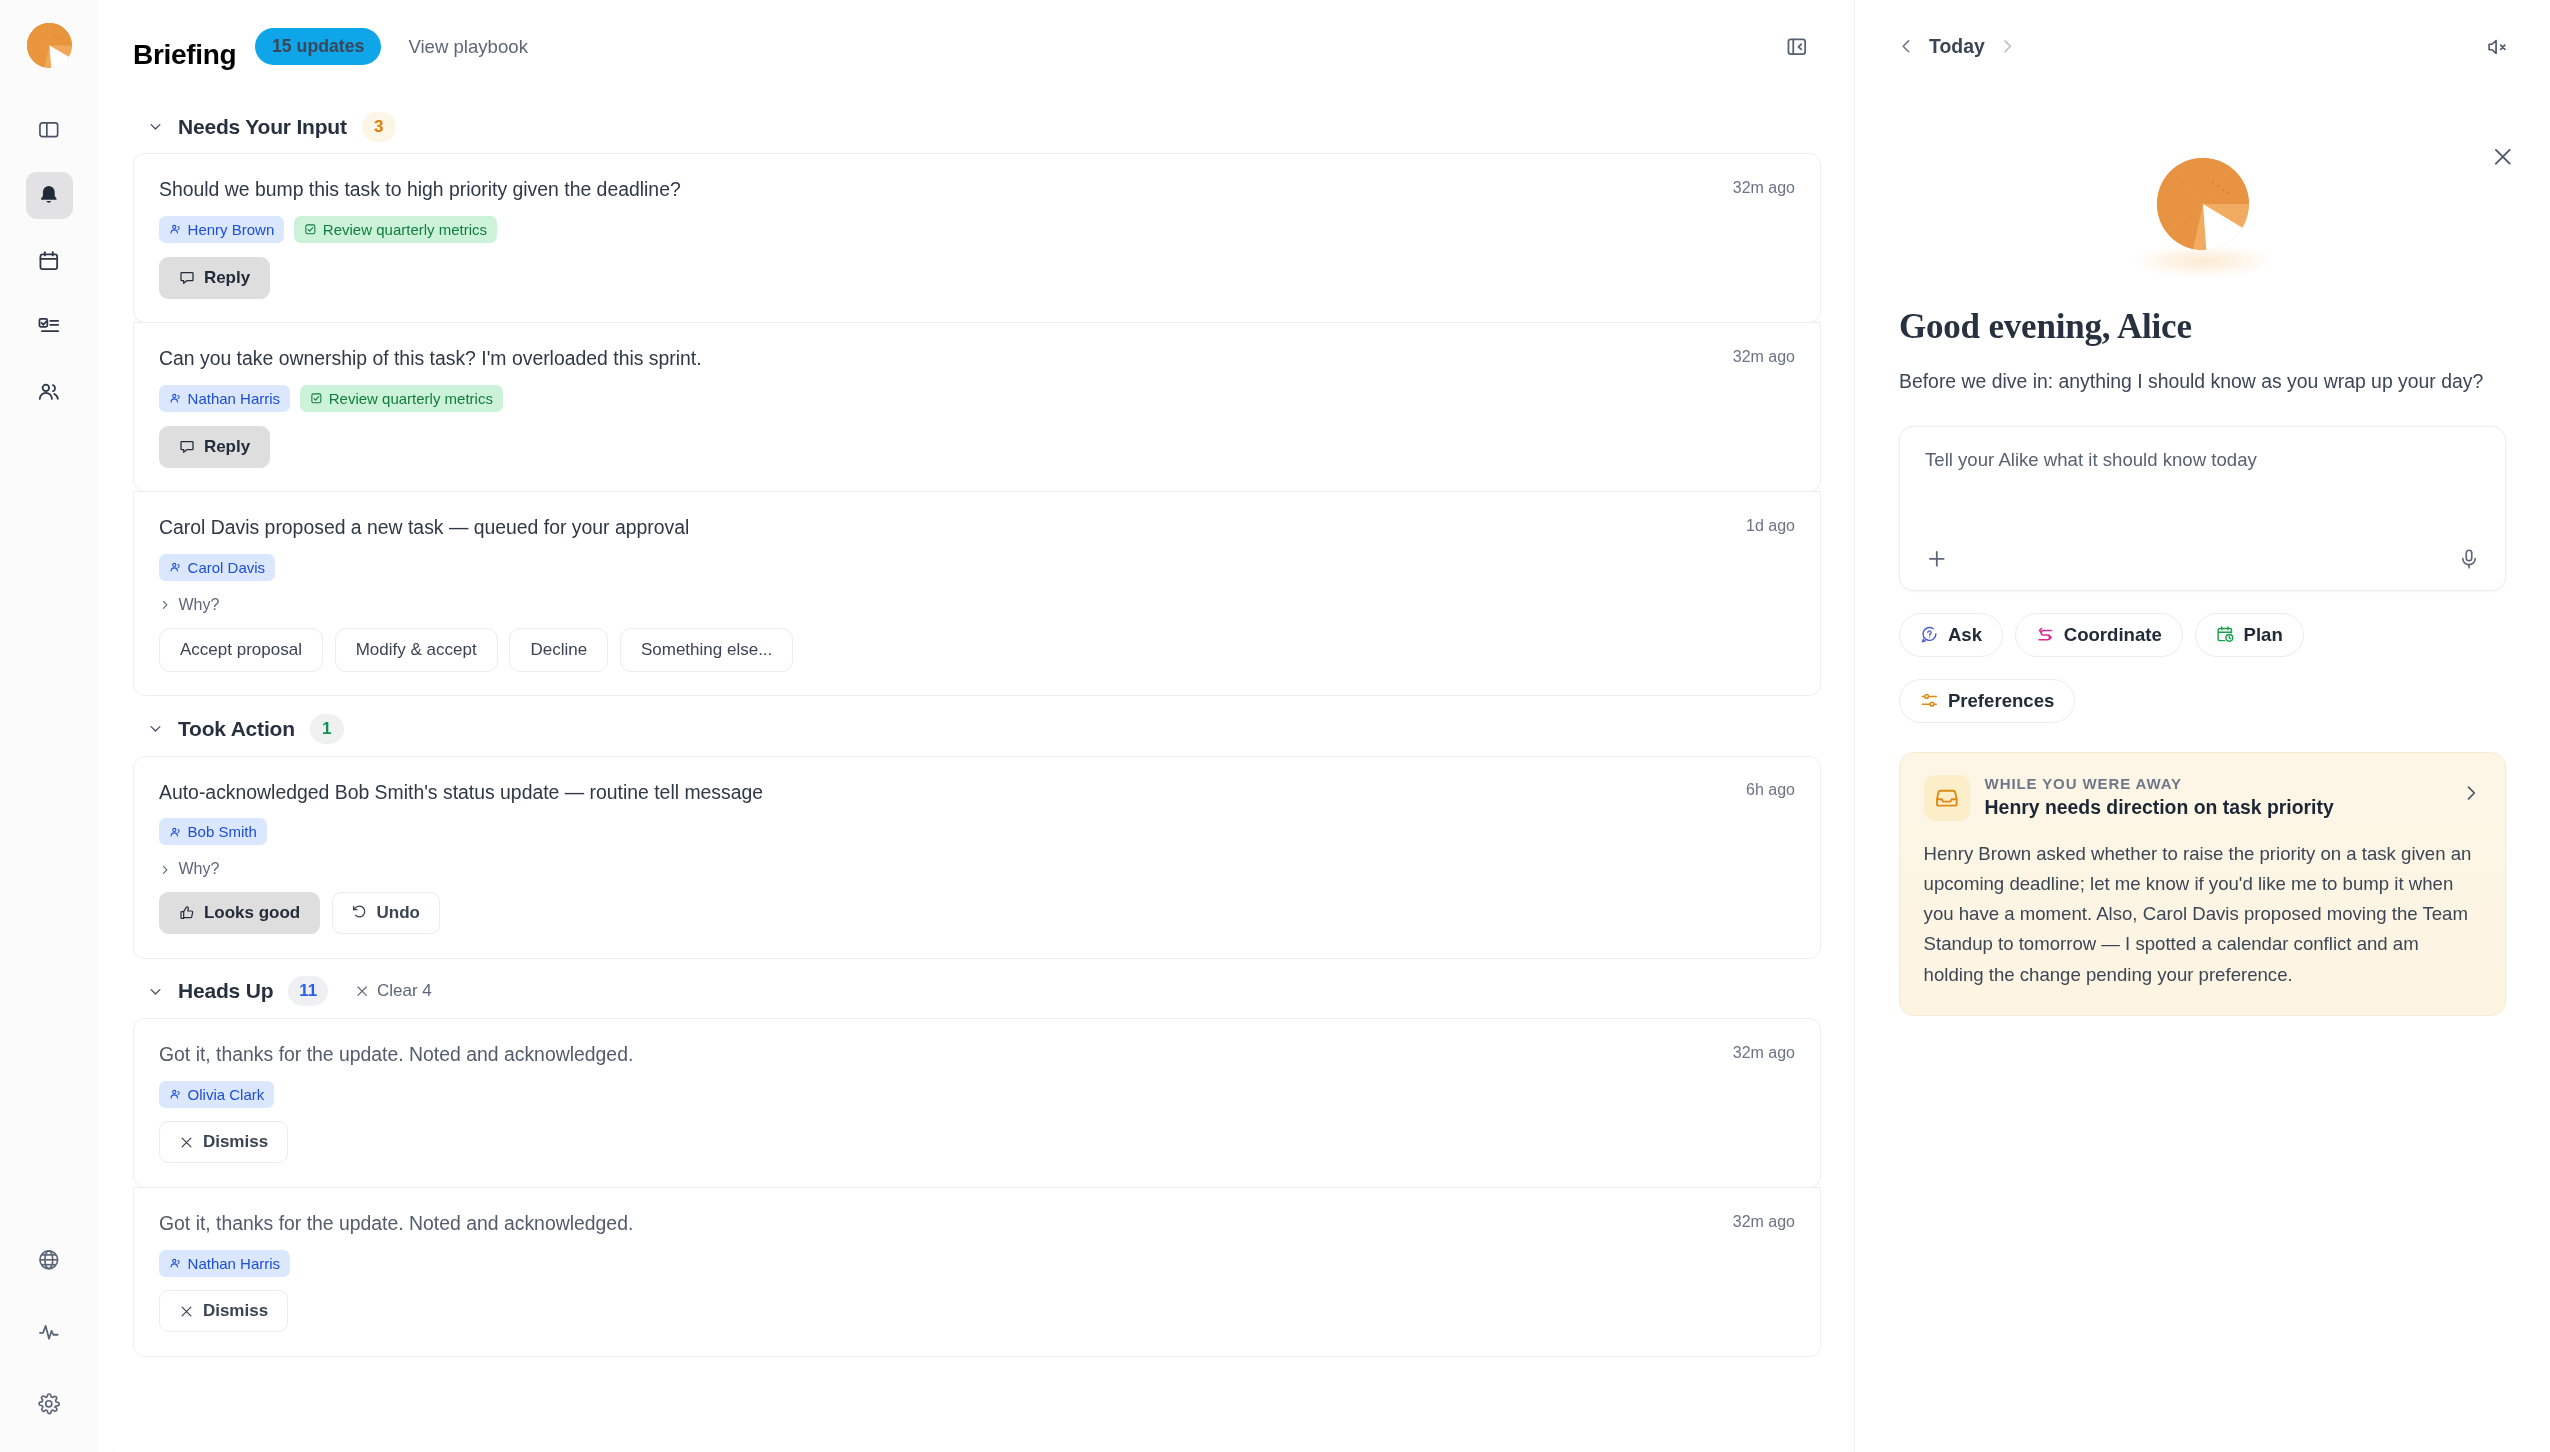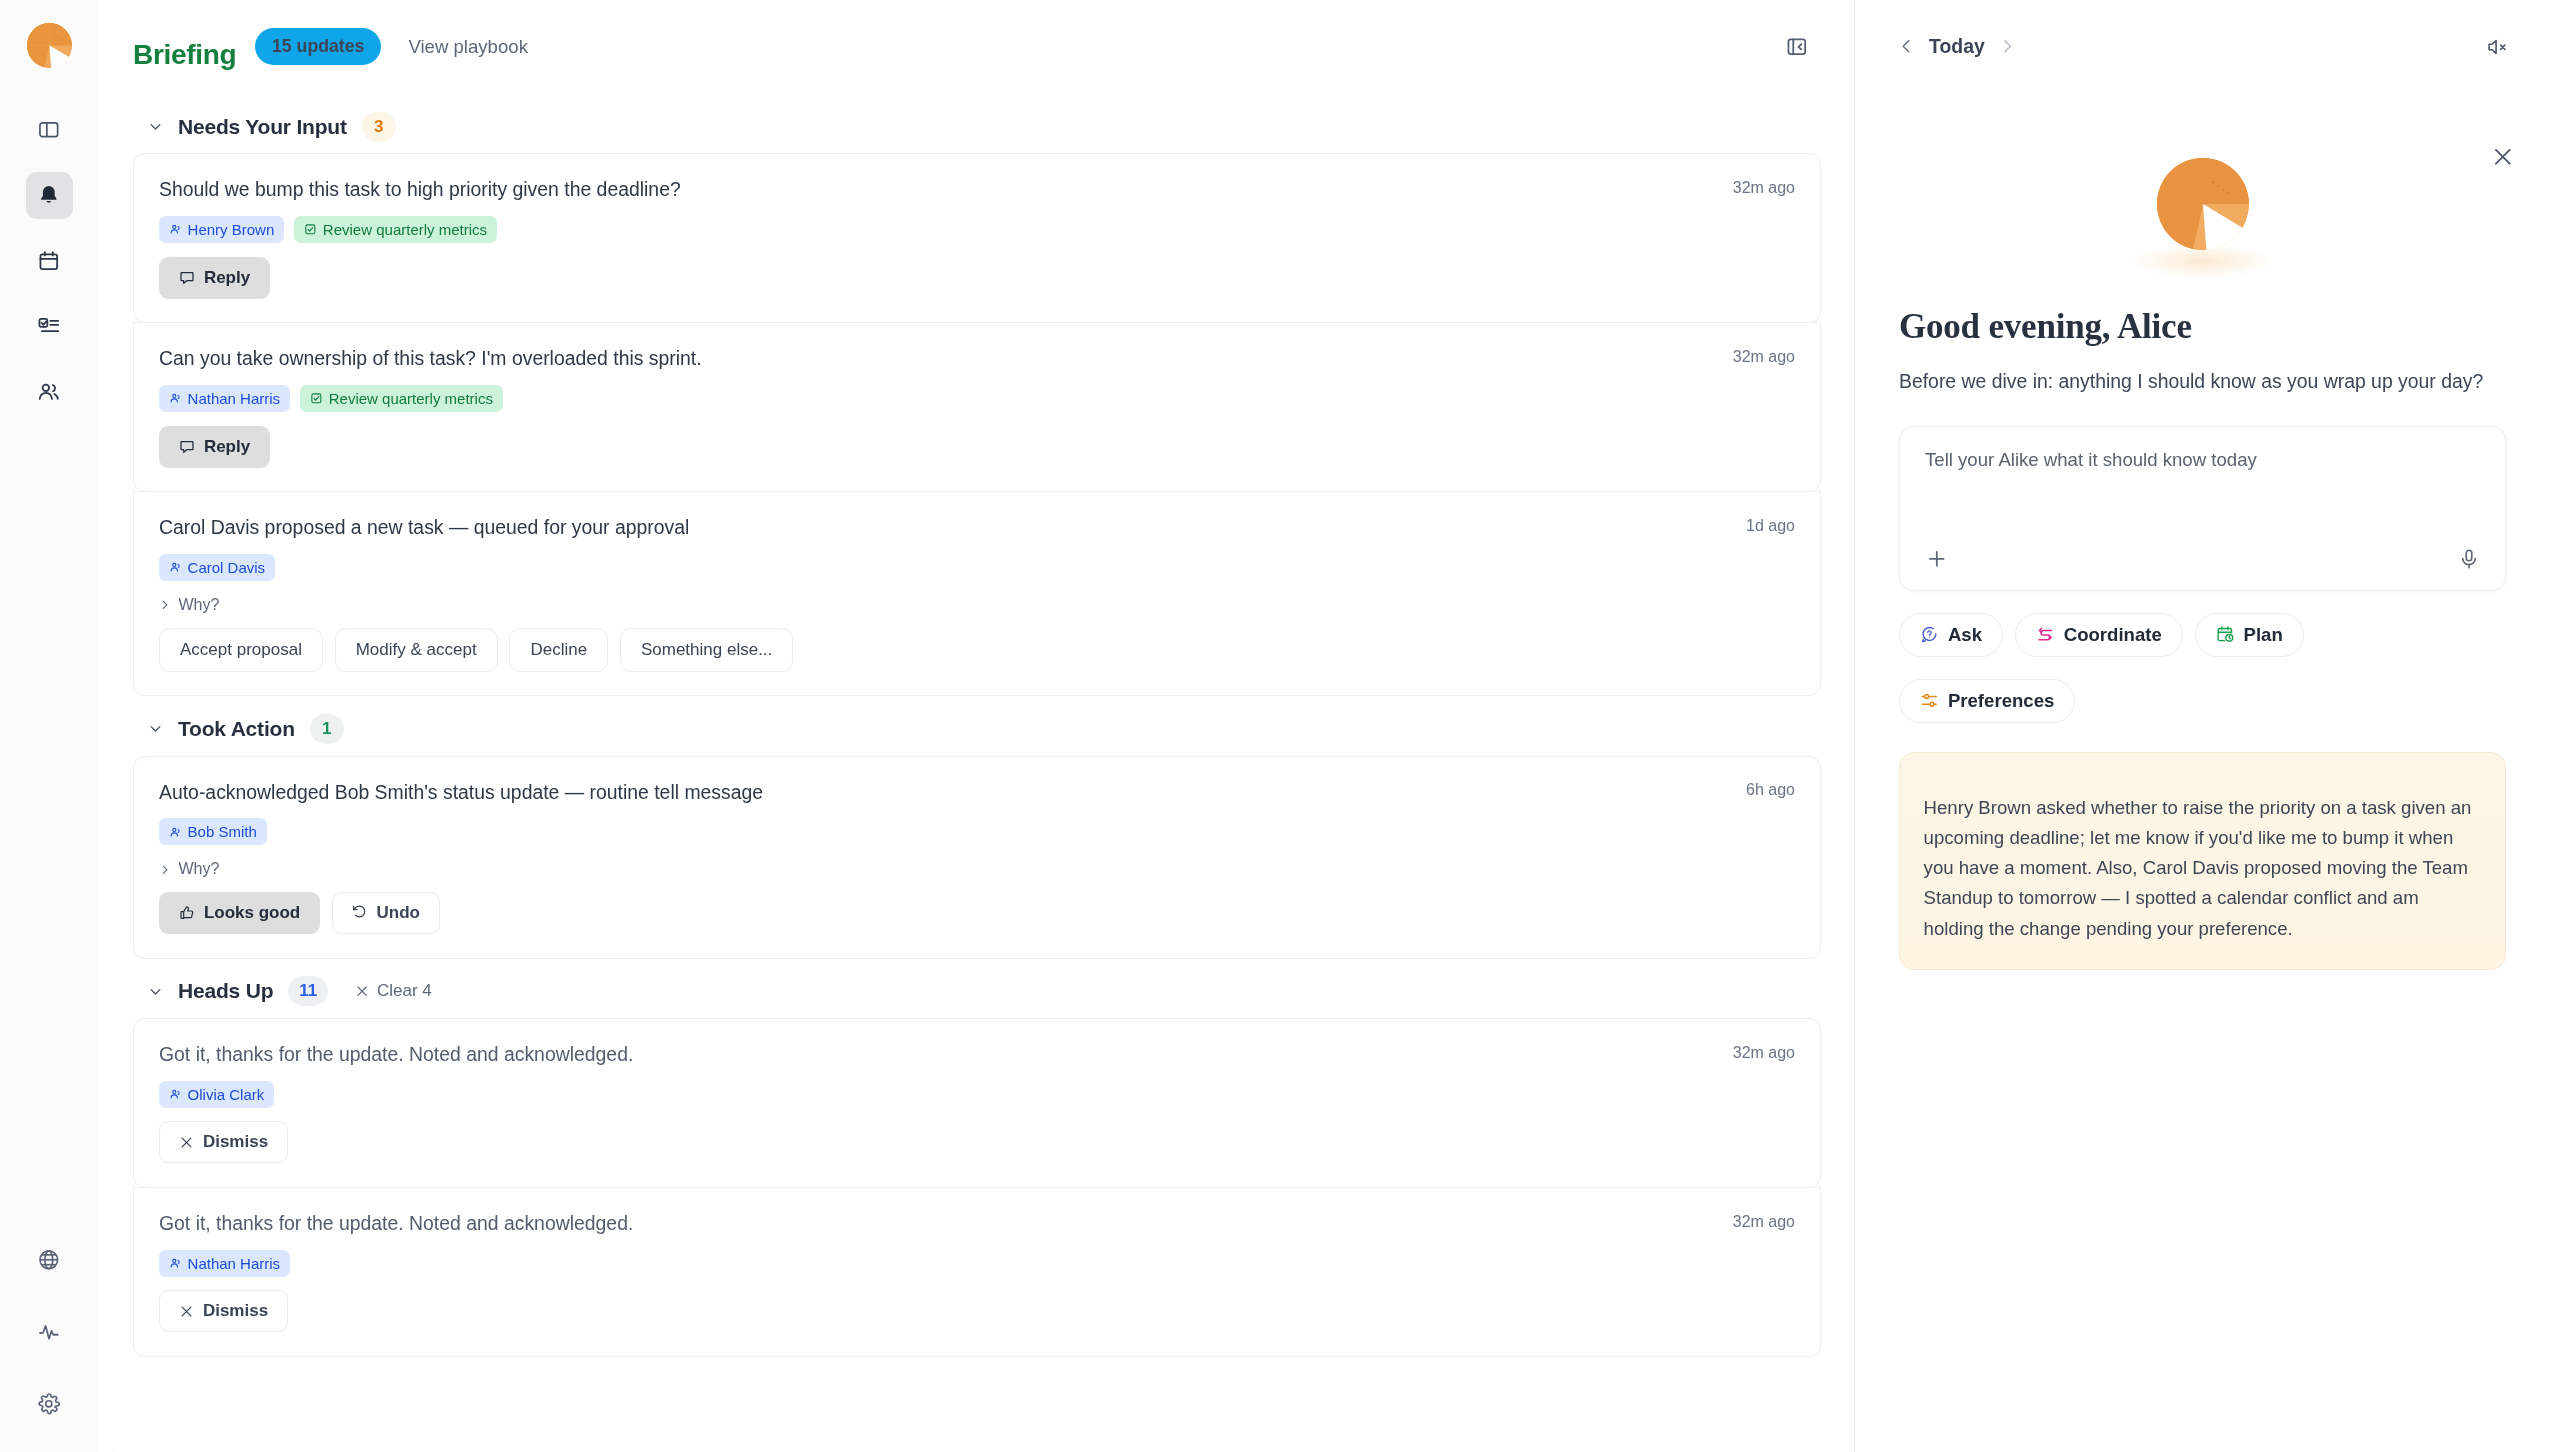--- a/index.html
+++ b/index.html
@@ -64,21 +64,21 @@
     height: 93px;
     flex: 0 0 93px;
     display: flex;
     align-items: center;
     padding: 0 40px 0 35px;
     gap: 18.6px;
   }
   .page-title {
     font-size: 28px;
     font-weight: 700;
-    color: #15803d;
+    color: #000000;
     letter-spacing: -0.3px;
     margin-top: 16px;
   }
   .pill-updates {
     background: #0ea5e9;
     color: #3d4656;
     font-size: 17.7px;
     font-weight: 600;
     padding: 7.6px 17px;
     border-radius: 843px;
@@ -857,19 +857,38 @@
               <circle cx="15.5" cy="17" r="2.4"></circle>
                 <line x1="3" y1="17" x2="12.6" y2="17"></line>
                 <line x1="18.4" y1="17" x2="21" y2="17"></line>
             </svg>
           </span>
           <span>Preferences</span>
         </button>
       </div>
 
       <div class="away-card">
+        <div class="away-top">
+          <div class="away-icon">
+            <svg width="23.6" height="23.6" viewBox="0 0 24 24" fill="none" stroke="#e08a14" stroke-width="1.9" stroke-linecap="round" stroke-linejoin="round">
+              <path d="M3 13.5h4l1.5 2.4h7L17 13.5h4"></path>
+              <path d="M5.4 4.8h13.2a2 2 0 0 1 1.9 1.4l1.5 7.3v4.5a2 2 0 0 1-2 2H4a2 2 0 0 1-2-2v-4.5l1.5-7.3a2 2 0 0 1 1.9-1.4z"></path>
+            </svg>
+          </div>
+          <div>
+            <div class="away-eyebrow">WHILE YOU WERE AWAY</div>
+            <div class="away-title">Henry needs direction on task priority</div>
+          </div>
+          <span class="away-chevron">
+            <span>
+              <svg width="20" height="20" viewBox="0 0 24 24" fill="none" stroke="currentColor" stroke-width="2" stroke-linecap="round" stroke-linejoin="round">
+                  <path d="M9 5l7 7-7 7"></path>
+                </svg>
+            </span>
+          </span>
+        </div>
         <div class="away-body">Henry Brown asked whether to raise the priority on a task given an upcoming deadline; let me know if you'd like me to bump it when you have a moment. Also, Carol Davis proposed moving the Team Standup to tomorrow — I spotted a calendar conflict and am holding the change pending your preference.</div>
       </div>
 
     </div>
   </div>
 </div>
 
 
 </body></html>

